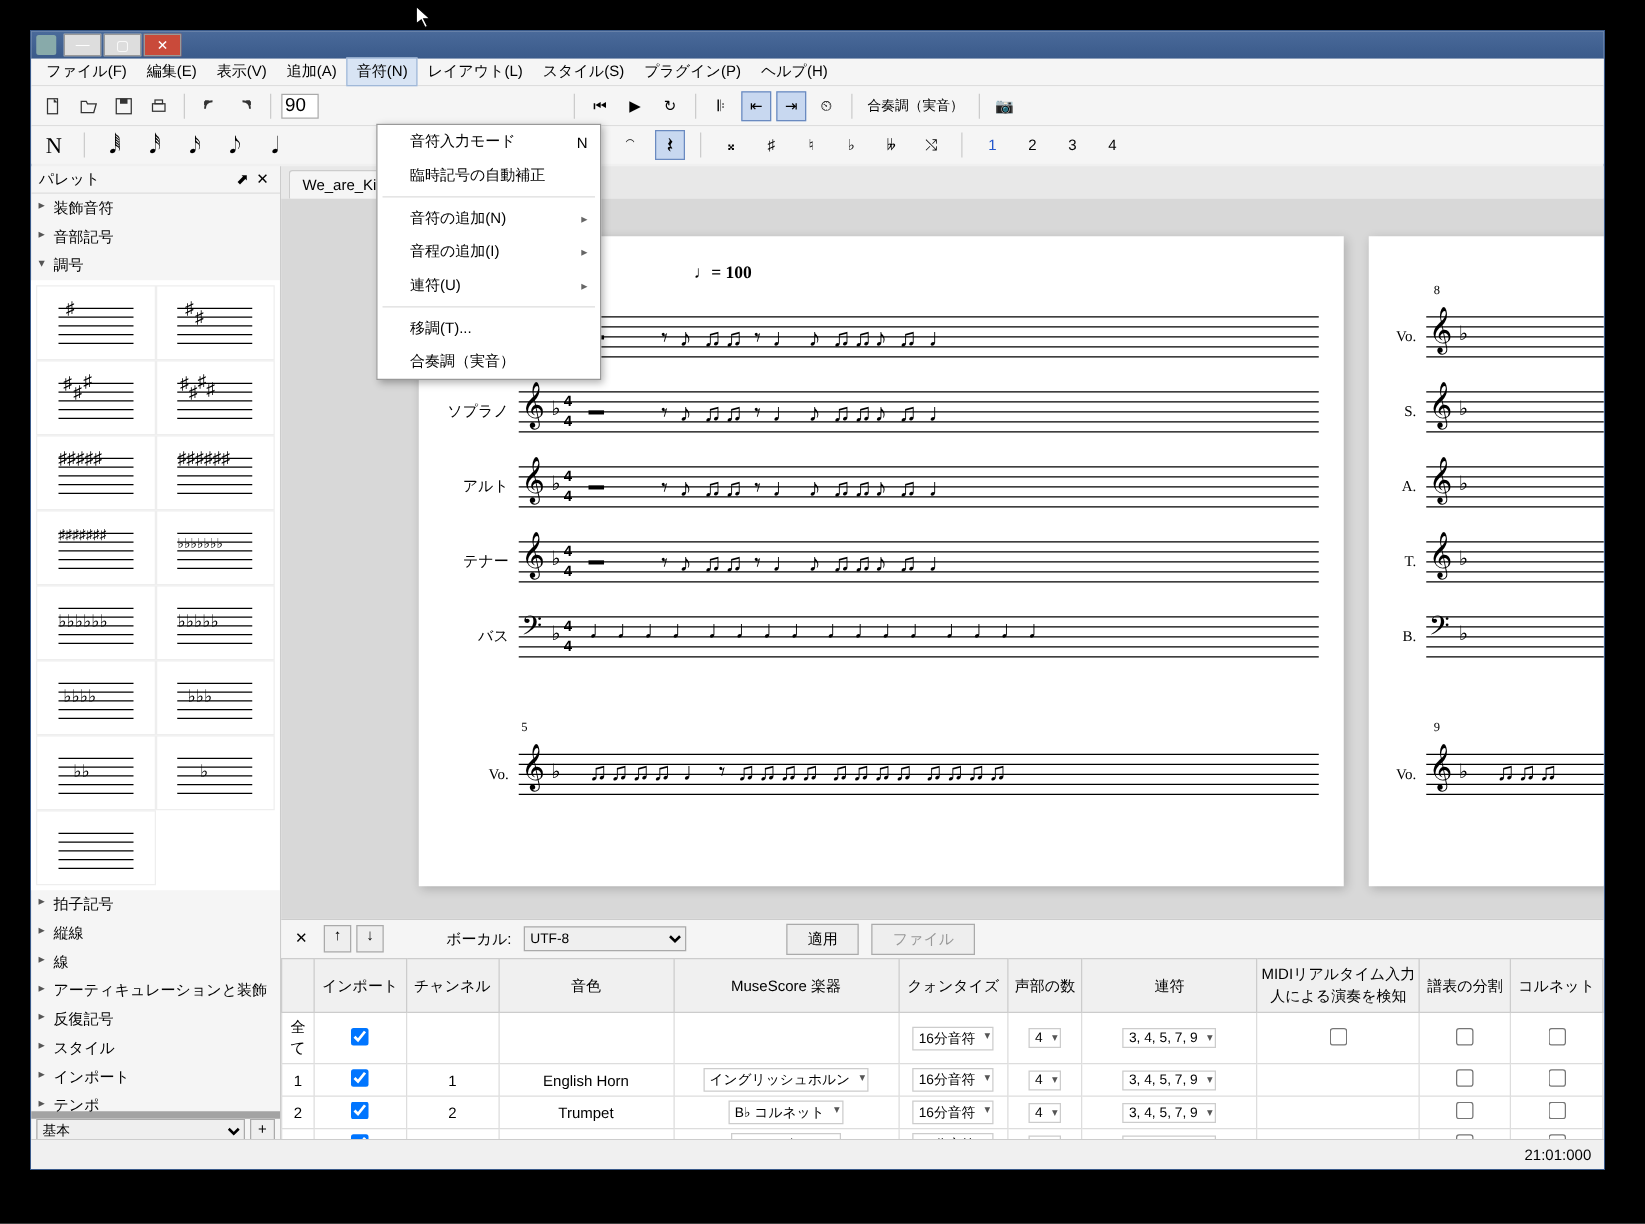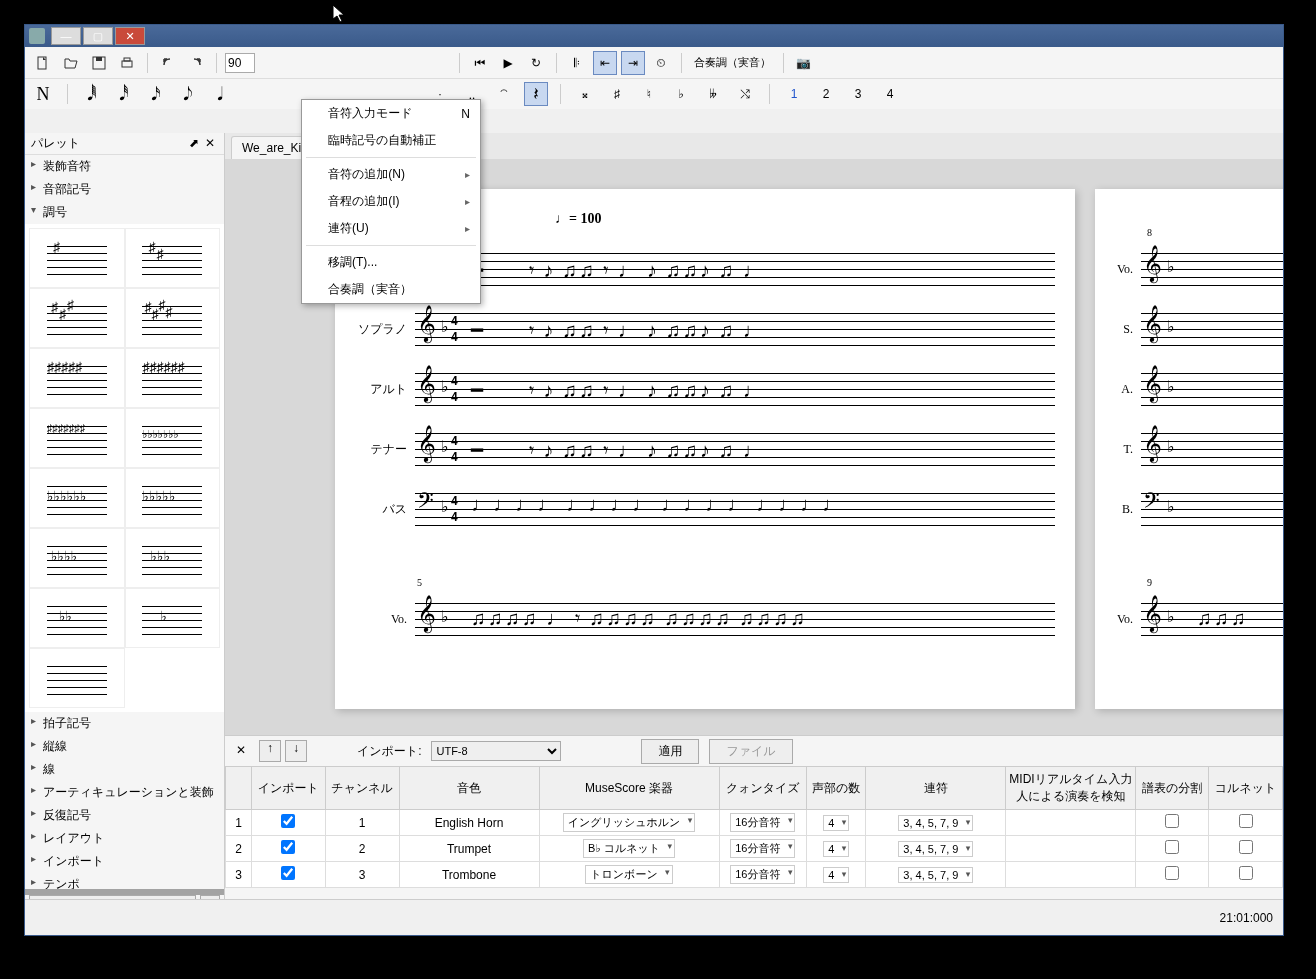--- a/index.html
+++ b/index.html
@@ -13,21 +13,21 @@
 .win-btn { width: 30px; height: 18px; background: #ddd; border: 1px solid #999; display: flex; align-items: center; justify-content: center; font-size: 11px; cursor: pointer; }
 .win-btn.close { background: #c94a3a; color: #fff; }
 .menubar { height: 22px; background: #f5f5f5; display: flex; align-items: center; padding: 0 4px; border-bottom: 1px solid #ddd; }
 .menu-item { padding: 3px 8px; cursor: pointer; }
 .menu-item.active { background: #d8e4f4; border: 1px solid #a0b8d8; padding: 2px 7px; }
 .toolbar { height: 32px; background: #f5f5f5; display: flex; align-items: center; padding: 0 6px; gap: 4px; border-bottom: 1px solid #ddd; }
 .tb-btn { width: 24px; height: 24px; display: flex; align-items: center; justify-content: center; cursor: pointer; border: 1px solid transparent; }
 .tb-btn.active { background: #c8d8f0; border: 1px solid #6a8ac0; }
 .tb-sep { width: 1px; height: 20px; background: #ccc; margin: 0 4px; }
 .tb-text { padding: 0 4px; font-size: 11px; }
-.tb-spin { width: 30px; height: 20px; border: 1px solid #aaa; padding: 0 2px; font-size: 12px; }
+.tb-spin { width: 30px; height: 20px; border: 1px solid #aaa; padding: 0 2px; font-size: 15px; }
 .toolbar2 { height: 30px; background: #f5f5f5; display: flex; align-items: center; padding: 0 6px; gap: 8px; }
 .note-glyph { font-size: 18px; line-height: 1; font-family: serif; }
 .dropdown-menu { position: absolute; left: 276px; top: 74px; width: 180px; background: #fff; border: 1px solid #999; box-shadow: 2px 2px 6px rgba(0,0,0,0.3); z-index: 100; }
 .dd-item { padding: 5px 10px 5px 26px; cursor: pointer; display: flex; justify-content: space-between; align-items: center; font-size: 12px; }
 .dd-sep { height: 1px; background: #ddd; margin: 3px 4px; }
 .dd-arrow { font-size: 10px; color: #666; }
 .main-area { position: absolute; top: 108px; bottom: 20px; left: 0; right: 0; display: flex; }
 .palette-panel { width: 200px; background: #f5f5f5; border-right: 1px solid #ccc; display: flex; flex-direction: column; }
 .palette-header { height: 22px; display: flex; align-items: center; padding: 0 6px; border-bottom: 1px solid #ddd; font-size: 12px; }
 .palette-header .spacer { flex: 1; }
@@ -72,41 +72,52 @@
 .bp-select { width: 130px; height: 20px; border: 1px solid #aaa; font-size: 11px; }
 .bp-btn { padding: 3px 16px; border: 1px solid #aaa; background: #eee; cursor: pointer; font-size: 12px; }
 .bp-btn.disabled { color: #999; }
 .bp-table { flex: 1; overflow: auto; }
 .bp-table table { width: 100%; border-collapse: collapse; font-size: 11px; }
 .bp-table th { background: #f0f0f0; border: 1px solid #ccc; padding: 4px 2px; font-weight: normal; }
 .bp-table td { border: 1px solid #ddd; padding: 3px 4px; text-align: center; background: #fff; }
 .bp-cb { width: 14px; height: 14px; }
 .bp-dd { display: inline-block; border: 1px solid #ccc; padding: 1px 14px 1px 4px; position: relative; font-size: 11px; }
 .bp-dd::after { content: "▾"; position: absolute; right: 2px; font-size: 9px; color: #555; }
-.statusbar { position: absolute; bottom: 0; left: 0; right: 0; height: 36px; background: #f0f0f0; border-top: 1px solid #ccc; display: flex; align-items: center; justify-content: flex-end; padding: 0 10px; font-size: 11px; margin-top: 22px; }
+.statusbar { position: absolute; bottom: 0; left: 0; right: 0; height: 24px; background: #f0f0f0; border-top: 1px solid #ccc; display: flex; align-items: center; justify-content: flex-end; padding: 0 10px; font-size: 11px; margin-top: 22px; }
 </style>
 </head>
 <body>
 
 <div class="cursor">
 <svg width="16" height="20">
       <path d="M1 1 L1 15 L5 12 L8 18 L10 17 L7 11 L12 11 Z" fill="#fff" stroke="#000"></path>
     </svg>
 </div>
 
 <div class="window">
   <div class="titlebar">
     <div class="icon"></div>
     <div class="win-buttons">
       <div class="win-btn">—</div>
       <div class="win-btn">▢</div>
       <div class="win-btn close">✕</div>
     </div>
   </div>
 
+  <div class="menubar">
+    <div class="menu-item">ファイル(F)</div>
+    <div class="menu-item">編集(E)</div>
+    <div class="menu-item">表示(V)</div>
+    <div class="menu-item">追加(A)</div>
+    <div class="menu-item active">音符(N)</div>
+    <div class="menu-item">レイアウト(L)</div>
+    <div class="menu-item">スタイル(S)</div>
+    <div class="menu-item">プラグイン(P)</div>
+    <div class="menu-item">ヘルプ(H)</div>
+  </div>
 
   <div class="toolbar">
     <div class="tb-btn">
         <svg width="16" height="16">
           <rect x="3" y="2" width="8" height="12" fill="none" stroke="#333"></rect>
           <path d="M8 2 L11 5 L8 5 Z" fill="#333"></path>
         </svg>
       </div>
     <div class="tb-btn">
         <svg width="16" height="16">
@@ -392,21 +403,21 @@
                 <div class="line" style="top:25px"></div>
                 <div class="line" style="top:32px"></div>
               </div>
             </div>
         </div>
         <div class="tree-item">拍子記号</div>
         <div class="tree-item">縦線</div>
         <div class="tree-item">線</div>
         <div class="tree-item">アーティキュレーションと装飾</div>
         <div class="tree-item">反復記号</div>
-        <div class="tree-item">レイアウト</div>
+        <div class="tree-item">スタイル</div>
         <div class="tree-item">インポート</div>
         <div class="tree-item">テンポ</div>
       </div>
       <div class="palette-footer">
         <select class="palette-select"><option>基本</option></select>
         <div class="palette-add">+</div>
       </div>
     </div>
 
     <div class="content-area">
@@ -622,21 +633,21 @@
       </div>
 
       <div class="bottom-panel">
         <div class="bp-top">
           <div class="bp-close">✕</div>
           <div class="bp-arrows">
             <div class="bp-arrow">↑</div>
             <div class="bp-arrow">↓</div>
           </div>
           <div style="width:30px"></div>
-          <span class="bp-label">インポート:</span>
+          <span class="bp-label">ボーカル:</span>
           <select class="bp-select"><option>UTF-8</option></select>
           <div style="width:60px"></div>
           <div class="bp-btn">適用</div>
           <div class="bp-btn disabled">ファイル</div>
         </div>
         <div class="bp-table">
           <table>
             <thead>
               <tr>
                 <th style="width:26px"></th>
@@ -647,20 +658,33 @@
                 <th>クォンタイズ</th>
                 <th>声部の数</th>
                 <th style="width:140px">連符</th>
                 <th style="width:130px">MIDIリアルタイム入力 人による演奏を検知</th>
                 <th>譜表の分割</th>
                 <th>コルネット</th>
               </tr>
             </thead>
             <tbody id="midi-rows">
                 <tr>
+    <td>全て</td>
+    <td><input type="checkbox" class="bp-cb" checked="" style=""></td>
+    <td></td>
+    <td></td>
+    <td></td>
+    <td><span class="bp-dd">16分音符</span></td>
+    <td><span class="bp-dd">4</span></td>
+    <td><span class="bp-dd">3, 4, 5, 7, 9</span></td>
+    <td><input type="checkbox" class="bp-cb" style=""></td>
+    <td><input type="checkbox" class="bp-cb" style=""></td>
+    <td><input type="checkbox" class="bp-cb" style=""></td>
+  </tr>
+                <tr>
     <td>1</td>
     <td><input type="checkbox" class="bp-cb" checked="" style=""></td>
     <td>1</td>
     <td>English Horn</td>
     <td><span class="bp-dd">イングリッシュホルン</span></td>
     <td><span class="bp-dd">16分音符</span></td>
     <td><span class="bp-dd">4</span></td>
     <td><span class="bp-dd">3, 4, 5, 7, 9</span></td>
     <td></td>
     <td><input type="checkbox" class="bp-cb" style=""></td>

